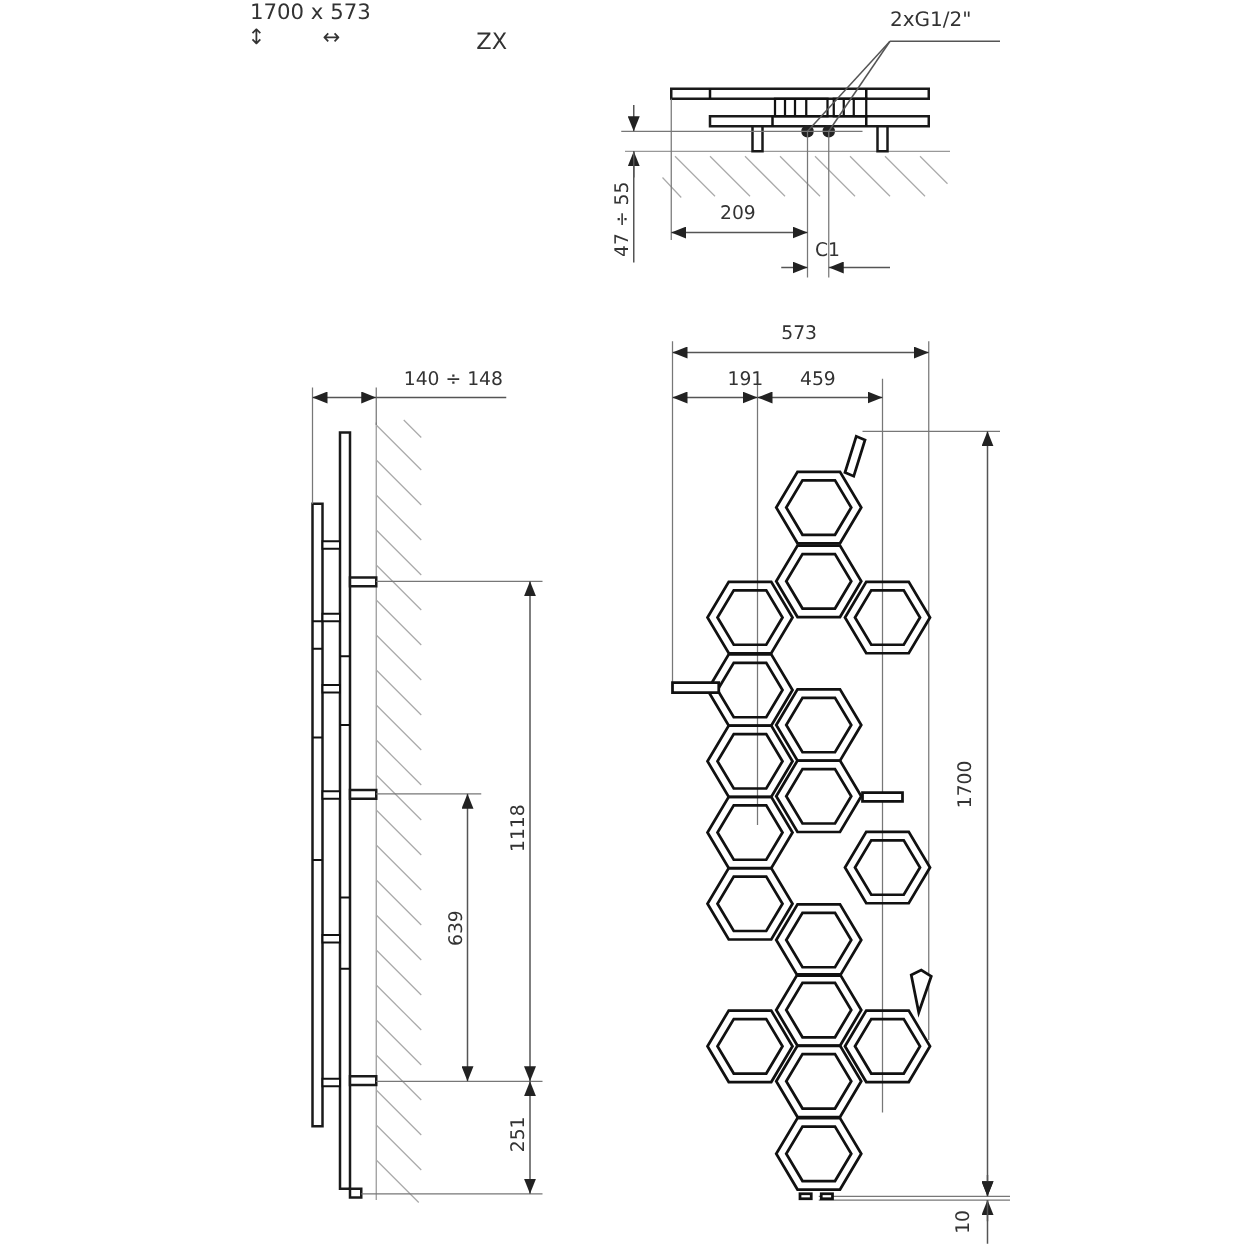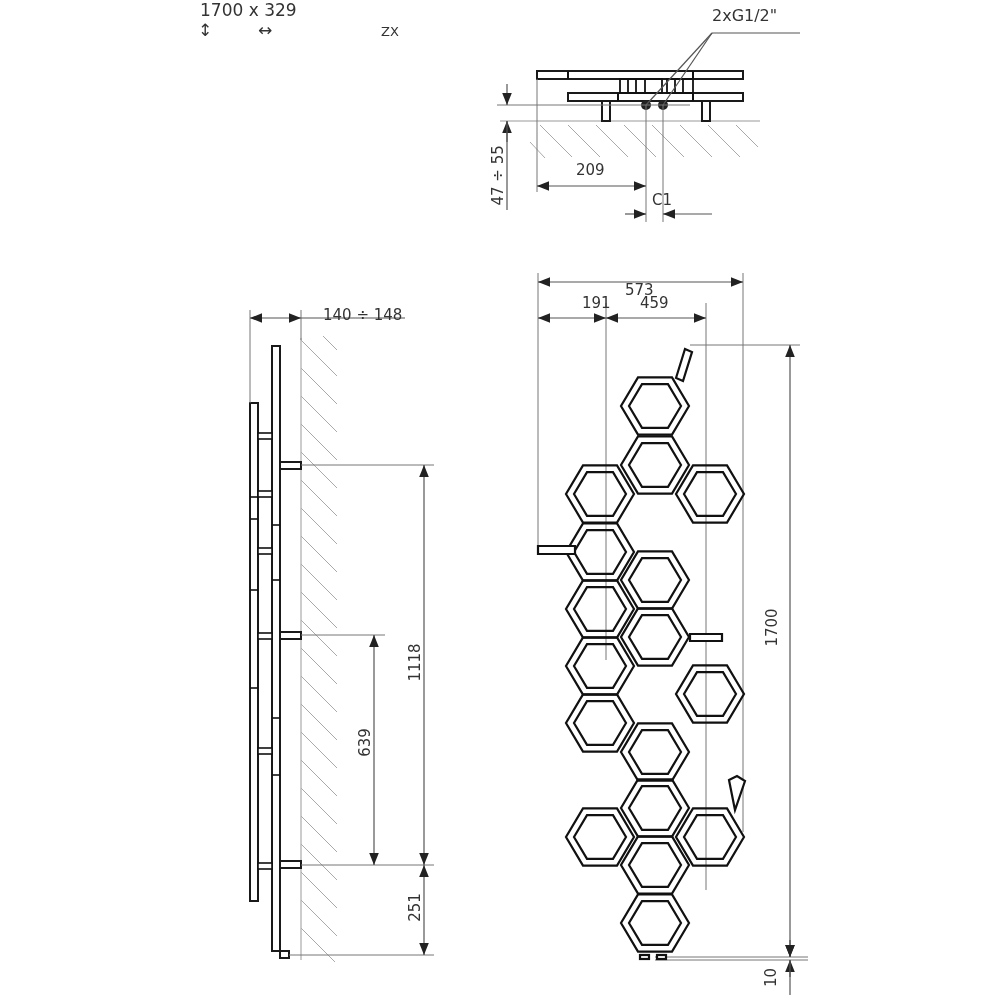--- a/index.html
+++ b/index.html
@@ -15,24 +15,24 @@
   .ext { stroke: #777; stroke-width: 1; fill: none; }
   .hatch { stroke: #aaa; stroke-width: 1; }
   .wall { stroke: #999; stroke-width: 1; }
   .part { stroke: #1a1a1a; stroke-width: 2; fill: #fff; }
   .hex-o { stroke: #111; stroke-width: 2.2; fill: none; }
   .hex-i { stroke: #111; stroke-width: 2.2; fill: none; }
 </style>
 </head>
 <body>
 
-<div class="label hdr" style="left:200px;top:2px;">1700 x 329</div>
+<div class="label hdr" style="left:200px;top:2px;">1700 x 573</div>
 <div class="label hdr" style="left:198px;top:22px;">↕</div>
 <div class="label hdr" style="left:258px;top:22px;">↔</div>
-<div class="label" style="left:381px;top:25px;font-size:13px;">ZX</div>
+<div class="label" style="left:381px;top:25px;font-size:18px;">ZX</div>
 
 <svg width="1000" height="1000" viewBox="0 0 1000 1000">
   <defs>
     <marker id="ar" markerWidth="10" markerHeight="8" refX="10" refY="4" orient="auto-start-reverse">
       <path d="M0,0 L10,4 L0,8 Z" fill="#222"></path>
     </marker>
   </defs>
 
   <g>
 
@@ -227,22 +227,22 @@
       <rect x="657" y="955" width="9" height="4"></rect>
     </g>
   </g>
 </svg>
 
 <div class="label" style="left:712px;top:8px;font-size:16px;">2xG1/2"</div>
 <div class="label dim vert" style="left:468px;top:168px;width:60px;text-align:center;">47 ÷ 55</div>
 <div class="label dim" style="left:576px;top:163px;">209</div>
 <div class="label dim" style="left:652px;top:193px;">C1</div>
 
-<div class="label dim" style="left:323px;top:296px;margin-top:12px;">140 ÷ 148</div>
+<div class="label dim" style="left:323px;top:296px;">140 ÷ 148</div>
 <div class="label dim vert" style="left:385px;top:655px;width:60px;text-align:center;">1118</div>
 <div class="label dim vert" style="left:335px;top:735px;width:60px;text-align:center;">639</div>
 <div class="label dim vert" style="left:385px;top:900px;width:60px;text-align:center;">251</div>
 
-<div class="label dim" style="left:625px;top:259px;margin-top:24px;">573</div>
+<div class="label dim" style="left:625px;top:259px;">573</div>
 <div class="label dim" style="left:582px;top:296px;">191</div>
 <div class="label dim" style="left:640px;top:296px;">459</div>
 <div class="label dim vert" style="left:742px;top:620px;width:60px;text-align:center;">1700</div>
 <div class="label dim vert" style="left:756px;top:970px;width:30px;text-align:center;">10</div>
 
 </body></html>

